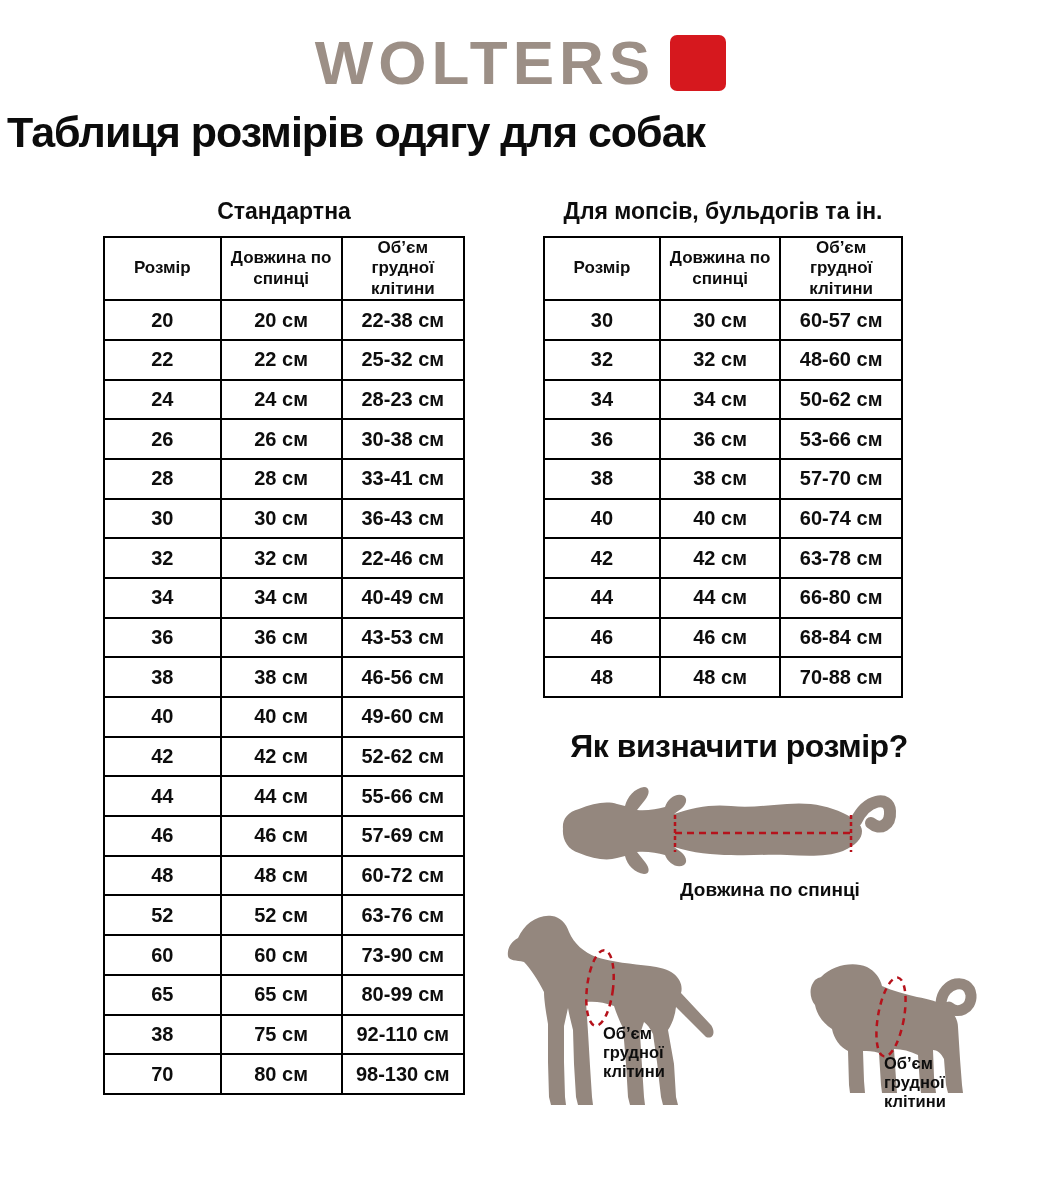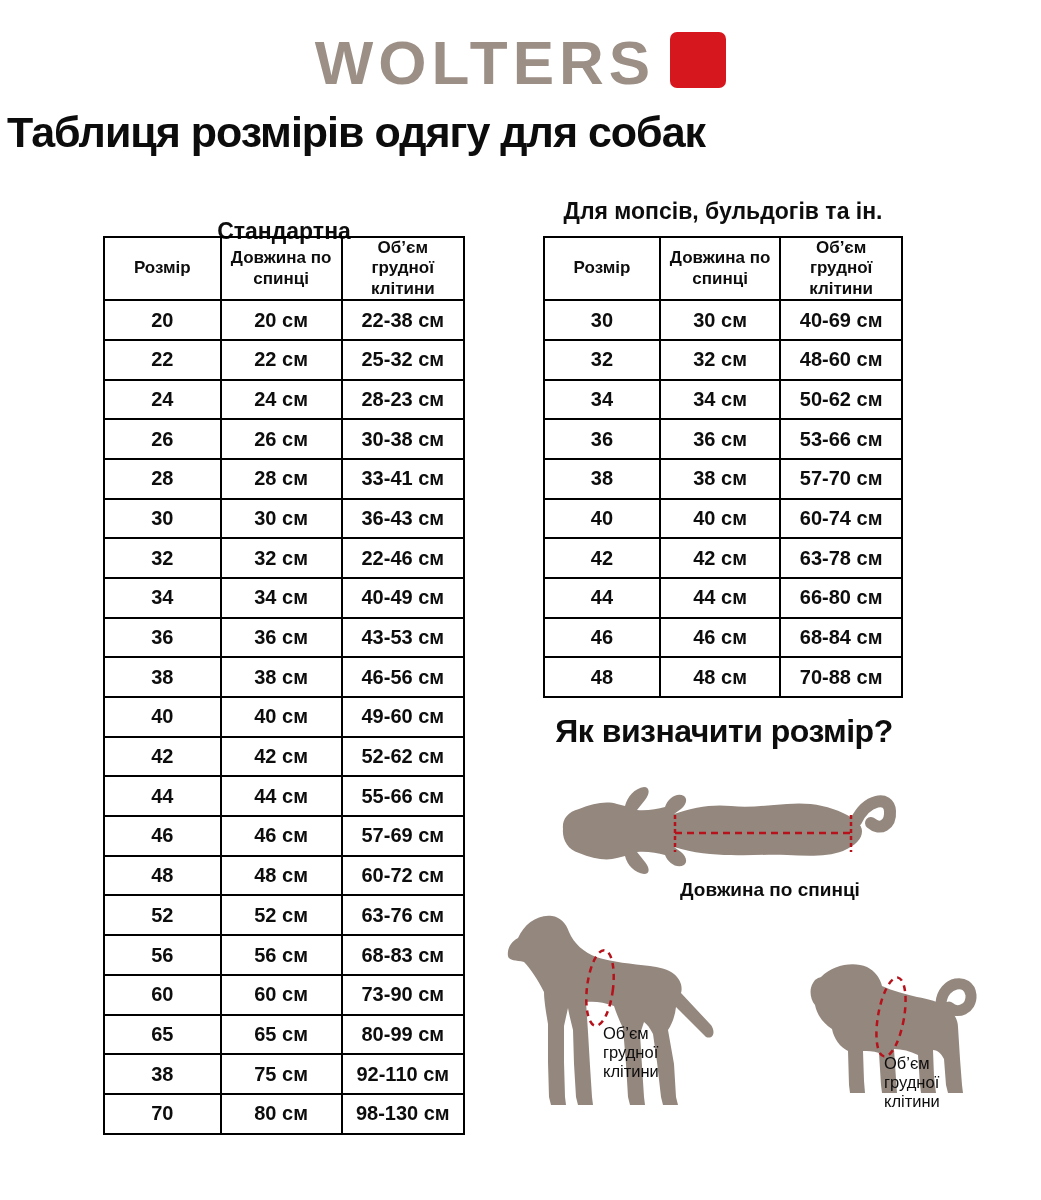--- a/index.html
+++ b/index.html
@@ -2,46 +2,46 @@
 <html><head>
 <meta charset="utf-8">
 <style>
   html,body{margin:0;padding:0;background:#fff;}
   .page{
     position:relative;width:1041px;height:1200px;background:#ffffff;
     font-family:"Liberation Sans",sans-serif;overflow:hidden;color:#0d0d0d;
   }
   
   .logo-row{position:absolute;top:32px;left:0;width:100%;height:62px;
-    display:flex;justify-content:center;align-items:flex-start;gap:15px;}
+    display:flex;justify-content:center;align-items:center;gap:15px;}
   .logo-text{font-size:62px;font-weight:bold;letter-spacing:5px;color:#9c8f86;line-height:1;}
   .logo-square{width:56px;height:56px;background:#d6181e;border-radius:7px;display:inline-block;}
   .main-title{position:absolute;top:101px;left:0;width:100%;margin:7px;text-align:left;
     font-size:43px;font-weight:bold;letter-spacing:-1px;color:#0c0c0c;}
   
   .tbl-heading{position:absolute;margin:0;text-align:center;font-size:23px;font-weight:bold;top:198px;}
-  .tbl-heading.std{left:103px;width:362px;margin-top:20px;}
+  .tbl-heading.std{left:103px;width:362px;}
   .tbl-heading.pugs{left:543px;width:360px;}
   
   table.size-table{position:absolute;border-collapse:collapse;table-layout:fixed;top:236px;}
   table.size-table.std{left:103px;width:362px;}
   table.size-table.pugs{left:543px;width:360px;}
   .size-table th,.size-table td{border:2px solid #000;text-align:center;vertical-align:middle;
     font-weight:bold;padding:0 4px;}
   .size-table th{font-size:17px;line-height:1.2;height:43px;}
   .size-table td{font-size:20px;height:37.7px;}
   
-  .guide-heading{position:absolute;left:540px;top:712px;width:366px;margin:1px;text-align:center;
+  .guide-heading{position:absolute;left:540px;top:712px;width:366px;margin:16px;text-align:center;
     font-size:32px;font-weight:bold;letter-spacing:-0.5px;}
   .svg-topview{position:absolute;left:553px;top:763px;}
   .svg-sidedog{position:absolute;left:500px;top:906px;}
   .svg-pug{position:absolute;left:795px;top:947px;}
   .back-label{position:absolute;left:640px;top:879px;width:260px;text-align:center;
     font-size:19px;font-weight:bold;}
-  .chest-label{position:absolute;font-size:16.5px;font-weight:normal;line-height:19px;
+  .chest-label{position:absolute;font-size:16.5px;font-weight:bold;line-height:19px;
     white-space:pre-line;}
   .chest-label.left-dog{left:603px;top:1024px;}
   .chest-label.right-dog{left:884px;top:1054px;}
 </style>
 </head>
 <body>
 
 <div class="page">
 
   <div class="logo-row">
@@ -140,25 +140,20 @@
           <td>48</td>
           <td>48 см</td>
           <td>60-72 см</td>
         </tr>
         <tr>
           <td>52</td>
           <td>52 см</td>
           <td>63-76 см</td>
         </tr>
         <tr>
-          <td>56</td>
-          <td>56 см</td>
-          <td>68-83 см</td>
-        </tr>
-        <tr>
           <td>60</td>
           <td>60 см</td>
           <td>73-90 см</td>
         </tr>
         <tr>
           <td>65</td>
           <td>65 см</td>
           <td>80-99 см</td>
         </tr>
         <tr>
@@ -185,21 +180,21 @@
       <tr>
           <th>Розмір</th>
           <th>Довжина по спинці</th>
           <th>Об’єм грудної клітини</th>
         </tr>
     </thead>
     <tbody>
         <tr>
           <td>30</td>
           <td>30 см</td>
-          <td>40-69 см</td>
+          <td>60-57 см</td>
         </tr>
         <tr>
           <td>32</td>
           <td>32 см</td>
           <td>48-60 см</td>
         </tr>
         <tr>
           <td>34</td>
           <td>34 см</td>
           <td>50-62 см</td>

